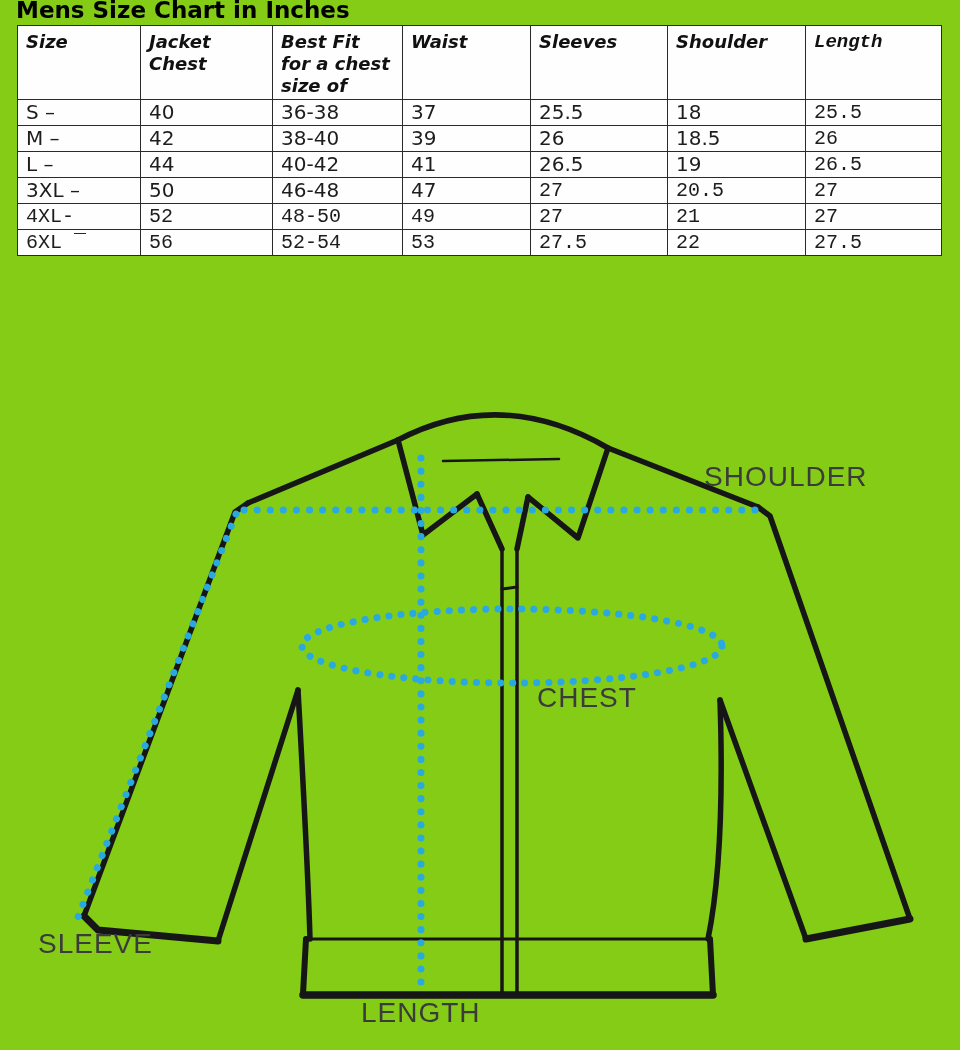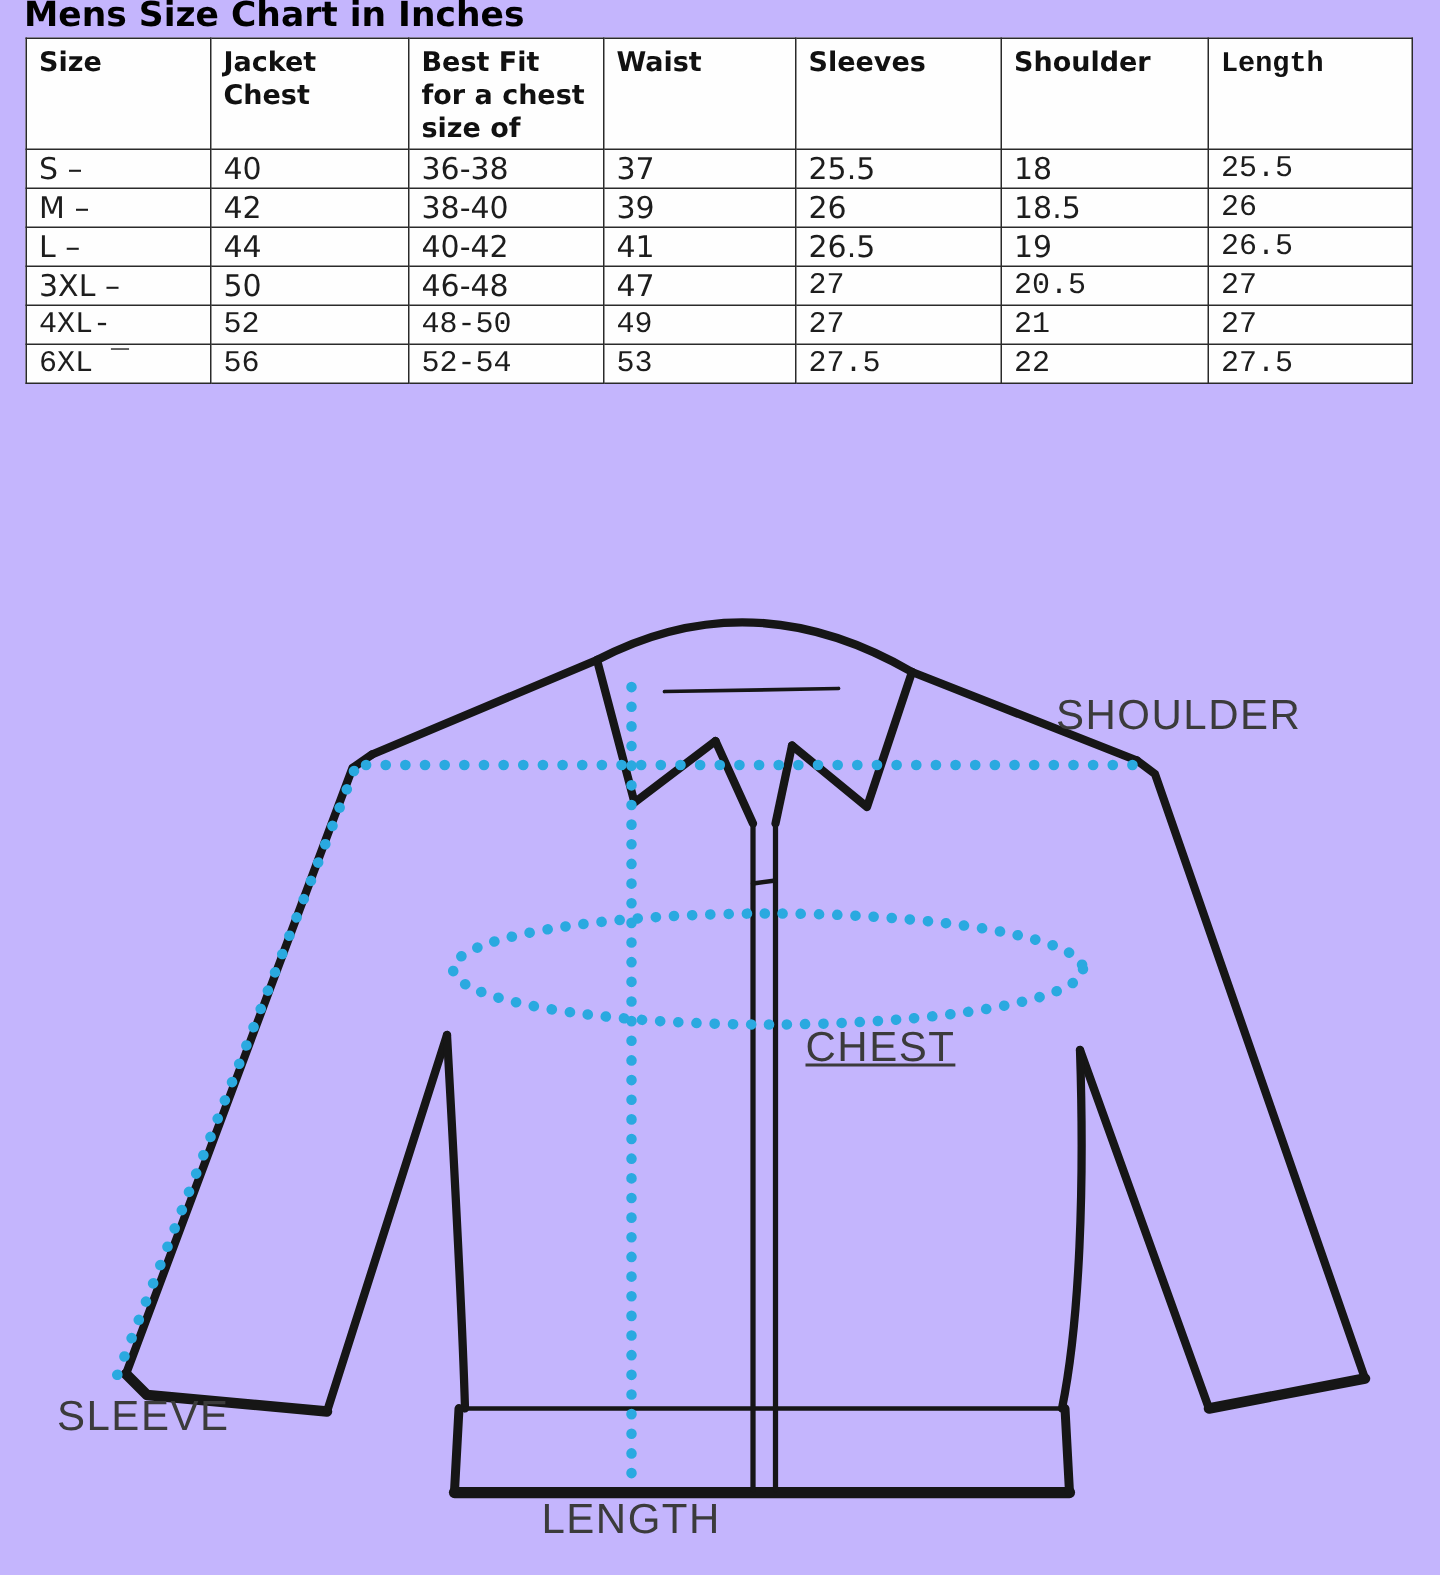--- a/index.html
+++ b/index.html
@@ -1,33 +1,33 @@
 <!DOCTYPE html>
 <html><head>
 <meta charset="utf-8">
 <style>
   html,body{margin:0;padding:0;background:#ffffff;}
   .page{
     position:relative;width:960px;height:1050px;overflow:hidden;
-    background:#c4b5fd;font-family:"DejaVu Sans",sans-serif;color:#161616;
+    background:#84cc16;font-family:"DejaVu Sans",sans-serif;color:#161616;
   }
   .title{
     position:absolute;left:16px;top:-3px;
     font-size:23px;font-weight:bold;color:#000;letter-spacing:0;
   }
   
   table.size-table{
     position:absolute;left:17px;top:25px;width:924px;
     border-collapse:collapse;table-layout:fixed;
     background:#fefefe;
   }
   .size-table th,.size-table td{
     border:1.6px solid #2a2a2a;overflow:hidden;white-space:normal;
   }
-  .size-table thead tr{height:73px;}
+  .size-table thead tr{height:73px;font-style:italic;}
   .size-table th{
     text-align:left;vertical-align:top;
     padding:5px 8px 2px 8px;font-size:18px;line-height:22px;color:#111;
   }
   .size-table tbody tr{height:26px;}
   .size-table td{
     padding:0 2px 0 8px;font-size:20px;line-height:25px;color:#1d1d1d;
     vertical-align:middle;
   }
   .size-table .mono{
@@ -35,21 +35,21 @@
   }
   .size-table th.mono{font-size:19px;}
   
   .diagram-svg{position:absolute;left:0;top:390px;}
   .diag-label{
     position:absolute;font-family:"Liberation Sans",sans-serif;
     font-size:28px;font-weight:500;color:#3b3b3b;letter-spacing:1px;
     white-space:nowrap;
   }
   .lbl-shoulder{left:704px;top:461px;}
-  .lbl-chest{left:537px;top:682px;text-decoration:underline;}
+  .lbl-chest{left:537px;top:682px;}
   .lbl-sleeve{left:38px;top:928px;}
   .lbl-length{left:361px;top:997px;}
 </style>
 </head>
 <body>
 
 <div class="page">
 
   <div class="title">Mens Size Chart in Inches</div>
 

